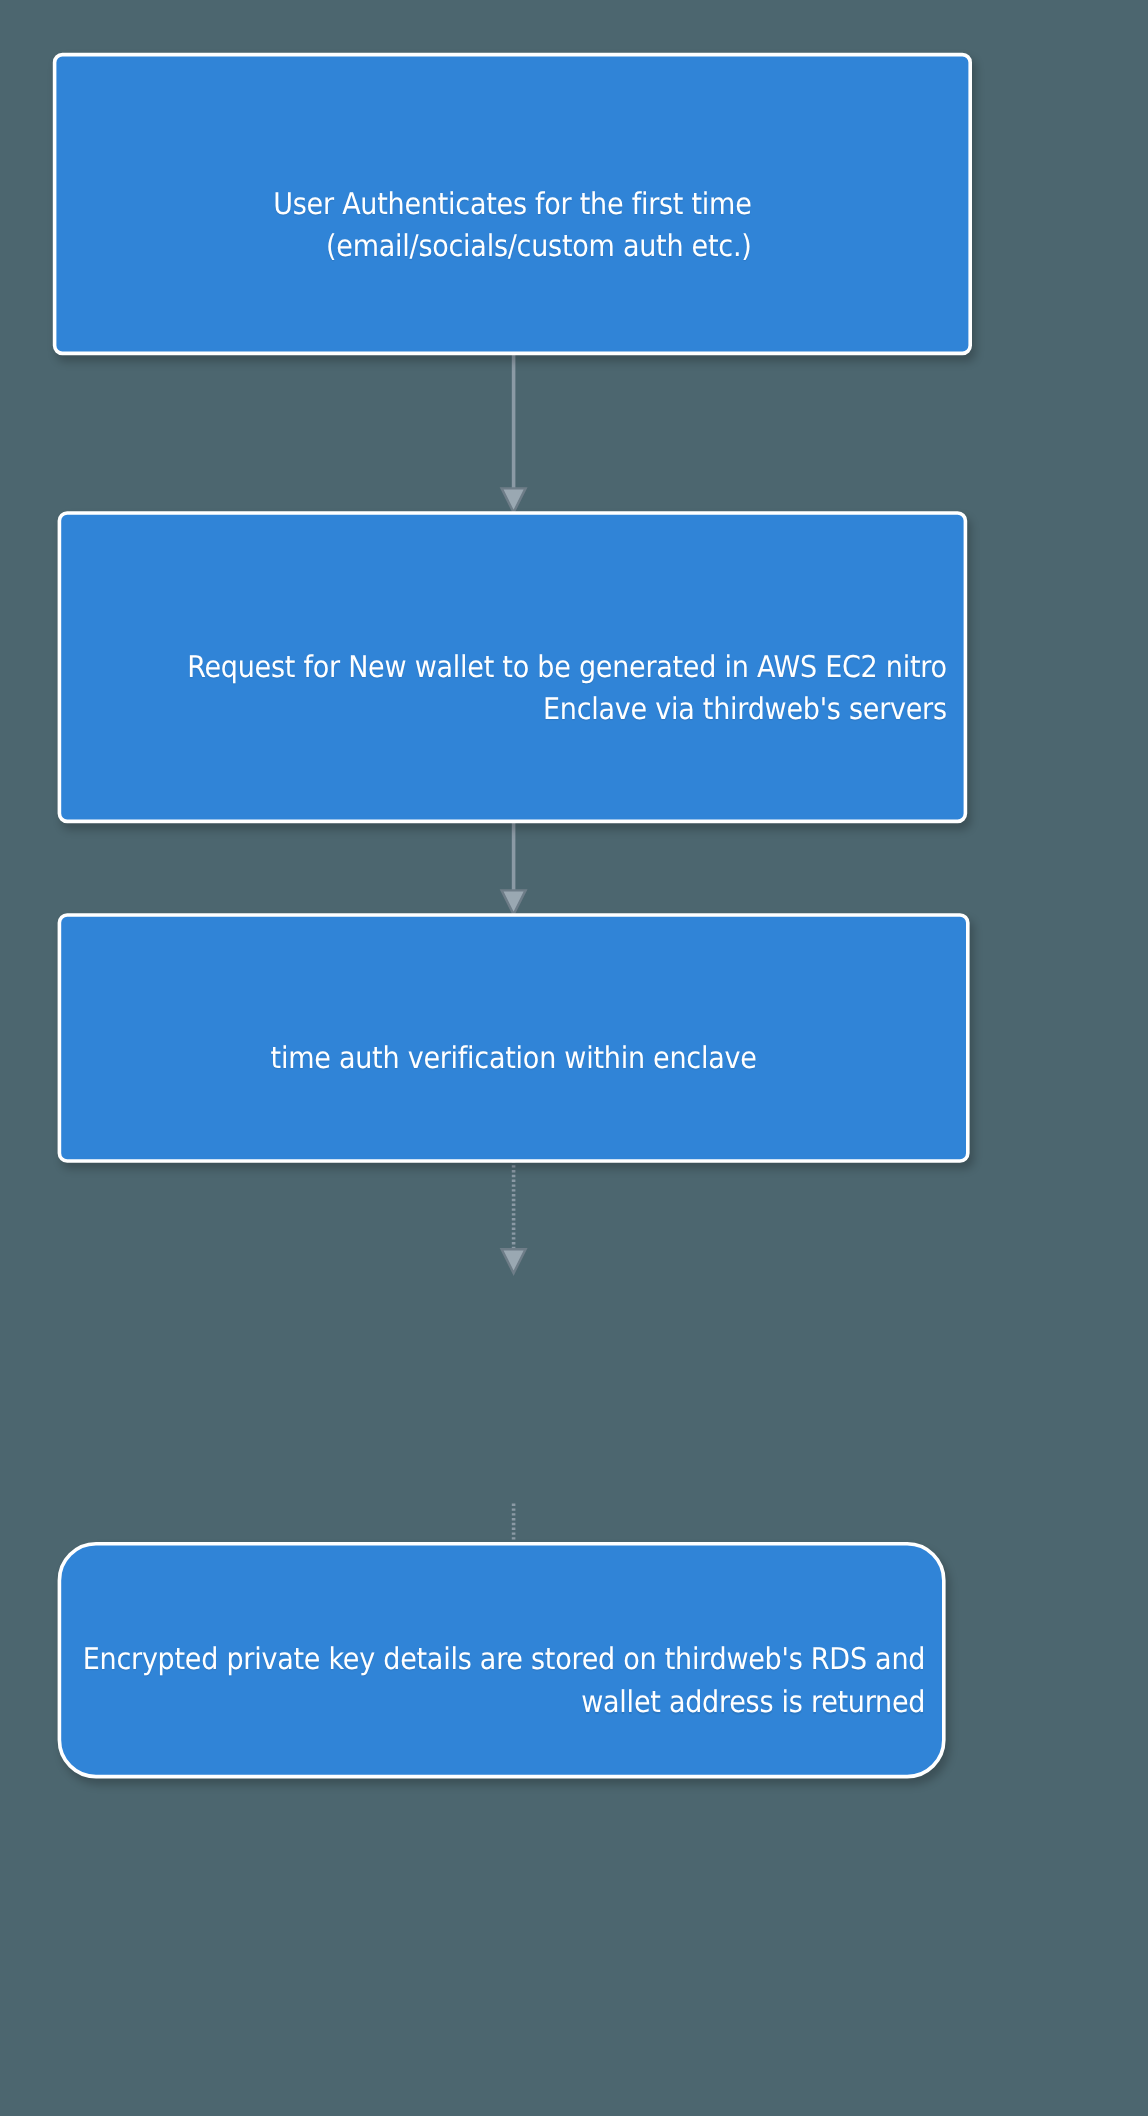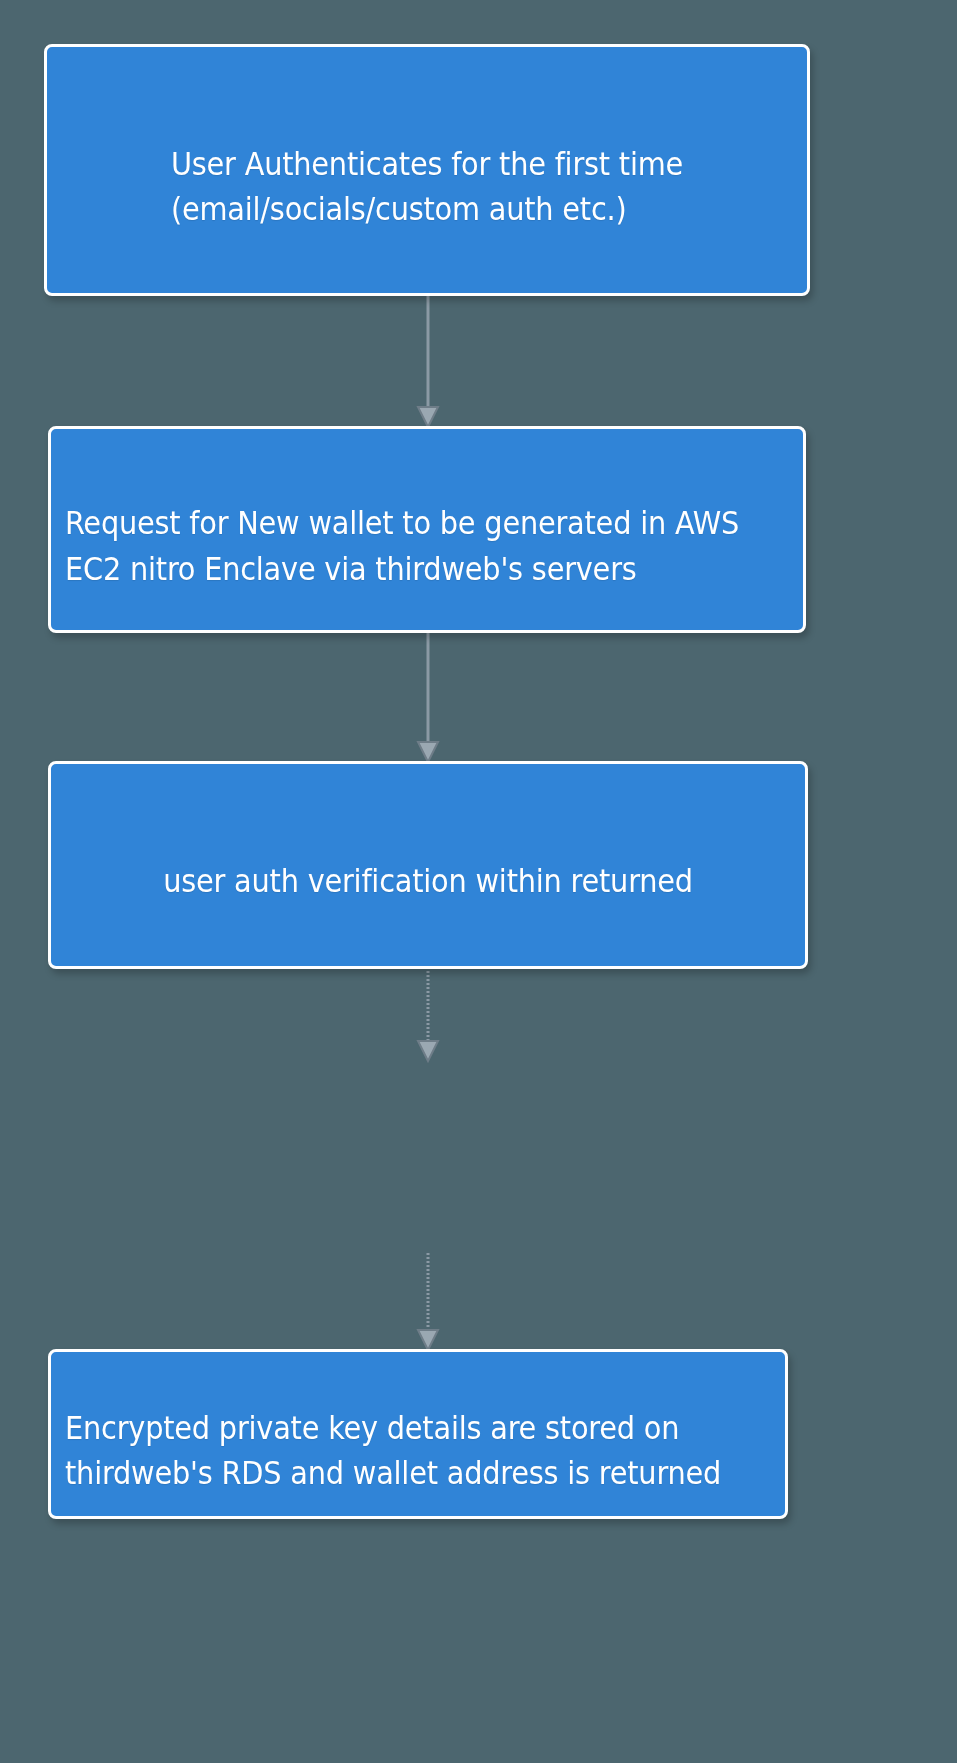--- a/index.html
+++ b/index.html
@@ -22,41 +22,41 @@
     border: 3px solid #ffffff;
     border-radius: 8px;
     box-shadow: 3px 5px 7px rgba(0,0,0,0.22);
     display: flex;
     align-items: center;
     justify-content: center;
     padding: 6px 14px;
   }
   .node-label {
     color: #ffffff;
-    font-size: 32px;
+    font-size: 25px;
     line-height: 1.42;
-    text-align: left;
+    text-align: right;
     letter-spacing: -0.2px;
     white-space: pre-line;
     font-stretch: condensed;
     text-shadow: 0 1px 1px rgba(0,0,0,0.10);
     margin-top: 34px;
   }
   .edge {
     position: absolute;
     pointer-events: none;
   }
   .edge svg { display: block; overflow: visible; }
 
   
   #node-0 { left: 44px;  top: 44px;   width: 766px; height: 252px; }
-  #node-1 { left: 48px;  top: 426px;  width: 758px; height: 207px; }
+  #node-1 { left: 48px;  top: 426px;  width: 758px; height: 260px; }
   #node-2 { left: 48px;  top: 761px;  width: 760px; height: 208px; }
   #node-3 { left: 62px;  top: 1060px; width: 756px; height: 195px; }
-  #node-4 { left: 48px;  top: 1349px; width: 740px; height: 170px; }
+  #node-4 { left: 48px;  top: 1285px; width: 740px; height: 197px; border-radius: 32px; }
 
   #edge-0 { left: 398px; top: 294px;  width: 60px; height: 135px; }
   #edge-1 { left: 398px; top: 631px;  width: 60px; height: 133px; }
   #edge-2 { left: 398px; top: 967px;  width: 60px; height: 96px; }
   #edge-3 { left: 398px; top: 1253px; width: 60px; height: 99px; }
 </style>
 </head>
 <body>
 
 <div id="canvas">
@@ -92,21 +92,21 @@
   <div class="node" id="node-0">
     <div class="node-label">User Authenticates for the first time
 (email/socials/custom auth etc.)</div>
   </div>
 
   <div class="node" id="node-1">
     <div class="node-label">Request for New wallet to be generated in AWS EC2 nitro Enclave via thirdweb's servers</div>
   </div>
 
   <div class="node" id="node-2">
-    <div class="node-label">user auth verification within returned</div>
+    <div class="node-label">time auth verification within enclave</div>
   </div>
 
 
   <div class="node" id="node-4">
     <div class="node-label">Encrypted private key details are stored on thirdweb's RDS and wallet address is returned</div>
   </div>
 
 </div>
 
 </body></html>

